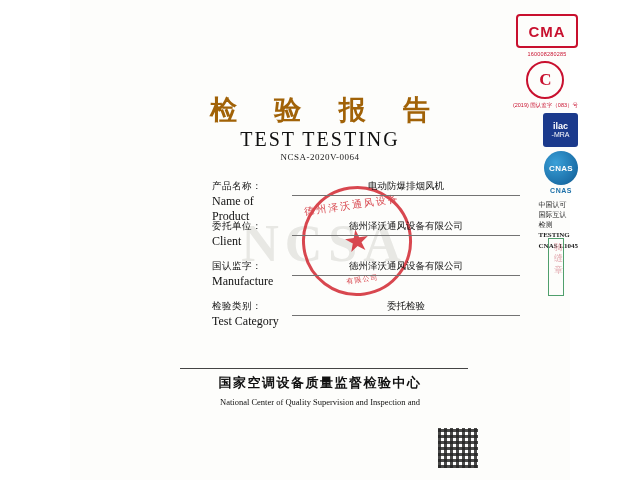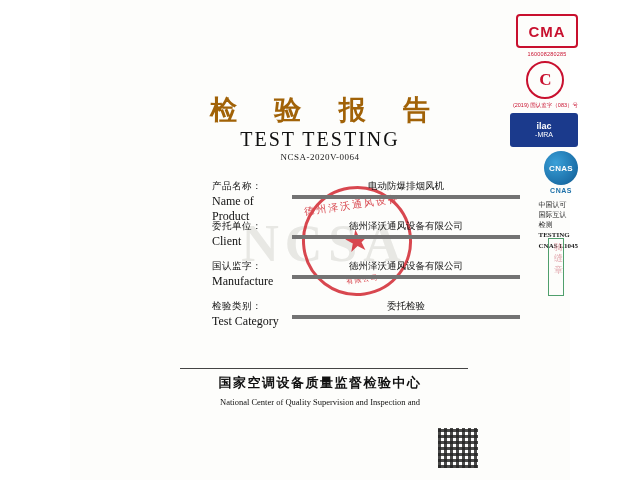--- a/index.html
+++ b/index.html
@@ -80,21 +80,21 @@
     font-family: "Liberation Serif", serif;
   }
   .cal-num {
     margin-top: 3px;
     font-size: 5.5px;
     color: #c8102e;
   }
 
   
   .ilac-box {
-    width: 68px;
+    width: 35px;
     height: 34px;
     background: #1b3a8c;
     border-radius: 3px;
     display: flex;
     flex-direction: column;
     align-items: center;
     justify-content: center;
     color: #ffffff;
     line-height: 1.05;
   }
@@ -204,21 +204,21 @@
   .field-value {
     position: absolute;
     left: 80px;
     top: 0;
     width: 228px;
     text-align: center;
     font-size: 9.5px;
     color: #111111;
     font-family: Liberation Serif, serif;
     padding-bottom: 2px;
-    border-bottom: 4px solid #737373;
+    border-bottom: 1px solid #737373;
   }
 
   
   .footer-rule {
     position: absolute;
     left: 110px;
     top: 368px;
     width: 288px;
     border-top: 1px solid #444444;
   }

